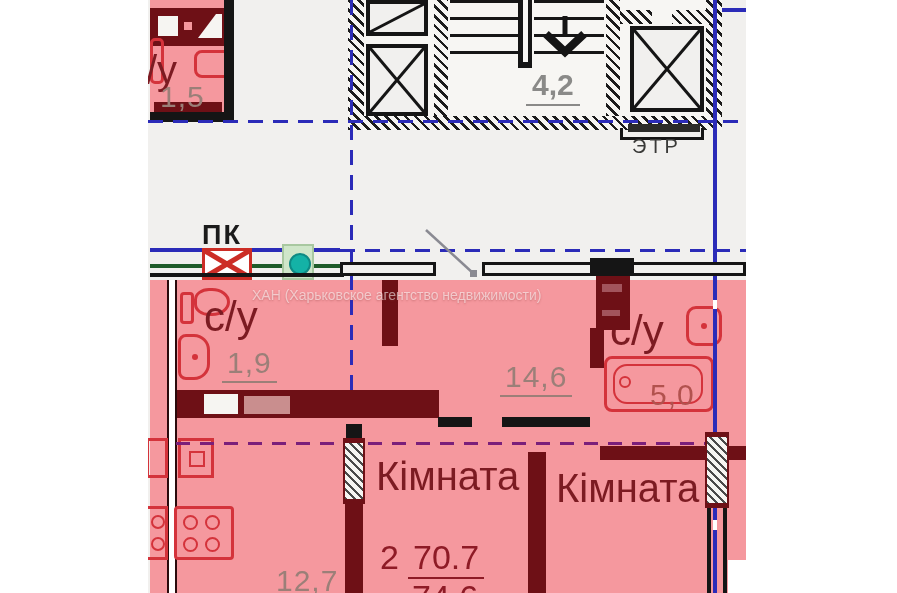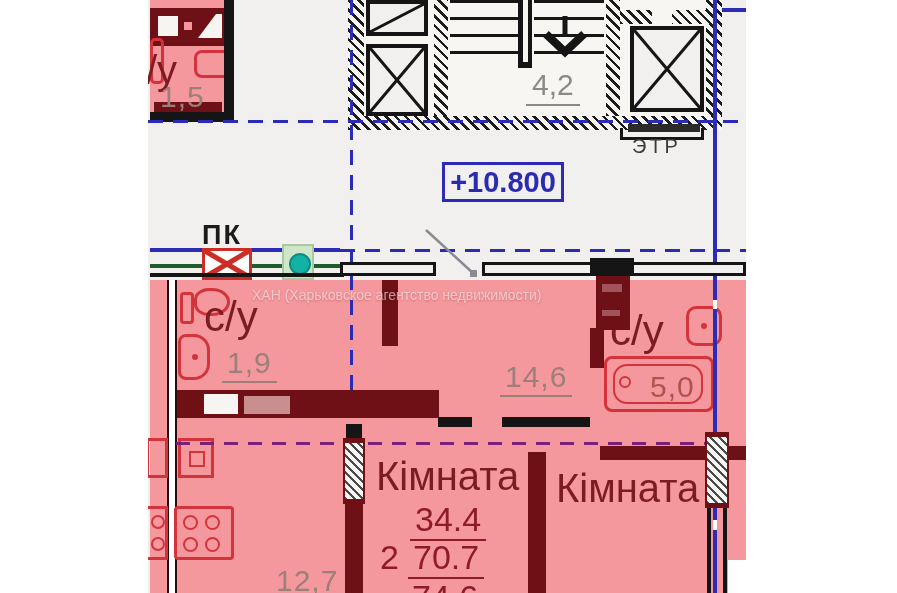--- a/index.html
+++ b/index.html
@@ -62,21 +62,21 @@
   <div class="abs hatch" style="left:434px;top:0;width:14px;height:116px;z-index:2;"></div>
   <div class="abs" style="left:448px;top:0;width:158px;height:116px;background:#f7f6f3;z-index:2;"></div>
   <div class="abs steps" style="left:450px;top:0;width:68px;height:64px;z-index:3;"></div>
   <div class="abs steps" style="left:534px;top:0;width:70px;height:64px;z-index:3;"></div>
   <div class="abs blk" style="left:518px;top:0;width:14px;height:68px;z-index:3;"></div>
   <div class="abs" style="left:523px;top:0;width:5px;height:62px;background:#f7f6f3;z-index:4;"></div>
   <svg style="left:542px;top:16px;z-index:4;" width="46" height="48">
     <line x1="23" y1="0" x2="23" y2="18" stroke="#151515" stroke-width="5"></line>
     <polyline points="4,18 23,36 42,18" fill="none" stroke="#151515" stroke-width="8"></polyline>
   </svg>
-  <span class="t" style="left:526px;top:70px;font-size:30px;color:#8a8a88;border-bottom:2px solid #8a8a88;padding:0 6px 4px;z-index:4;">4,2</span>
+  <span class="t" style="left:526px;top:70px;font-size:30px;color:#8a8a88;border-bottom:2px solid #8a8a88;padding:0 6px 4px;z-index:4;font-weight:bold;">4,2</span>
   <div class="abs hatch" style="left:606px;top:0;width:14px;height:116px;z-index:2;"></div>
   <div class="abs" style="left:620px;top:0;width:100px;height:116px;background:#f7f6f3;z-index:2;"></div>
   <div class="abs hatch" style="left:620px;top:10px;width:100px;height:14px;z-index:3;"></div>
   <div class="abs" style="left:652px;top:10px;width:20px;height:14px;background:#f7f6f3;z-index:3;"></div>
   <div class="abs dblwall" style="left:630px;top:26px;width:74px;height:86px;border-width:4px;z-index:3;">
     <svg width="66" height="78">
         <line x1="0" y1="0" x2="66" y2="78" stroke="#151515" stroke-width="3"></line>
         <line x1="66" y1="0" x2="0" y2="78" stroke="#151515" stroke-width="3"></line>
       </svg>
   </div>
@@ -90,23 +90,20 @@
   <div class="abs" style="left:722px;top:8px;width:24px;height:4px;background:#2b2bb8;z-index:4;"></div>
   <div class="abs" style="left:150px;top:248px;width:52px;height:4px;background:#2b2bb8;z-index:4;"></div>
   <div class="abs" style="left:246px;top:248px;width:94px;height:4px;background:#2b2bb8;z-index:4;"></div>
   <div class="abs hdB" style="left:340px;top:249px;width:406px;height:3px;z-index:4;"></div>
   <div class="abs vdB" style="left:350px;top:0;width:3px;height:486px;z-index:4;"></div>
   <div class="abs" style="left:713px;top:0;width:4px;height:593px;background:#2b2bb8;z-index:4;"></div>
   <div class="abs" style="left:713px;top:300px;width:4px;height:9px;background:#fff;z-index:4;"></div>
   <div class="abs" style="left:713px;top:520px;width:4px;height:10px;background:#fff;z-index:4;"></div>
   <div class="abs hdP" style="left:176px;top:442px;width:532px;height:3px;z-index:4;"></div>
 
-  <div class="abs" style="left:442px;top:162px;width:122px;height:40px;border:3px solid #2b2bb8;box-sizing:border-box;z-index:5;text-align:center;">
-    <span style="font-size:29px;font-weight:600;color:#2b2bb2;line-height:34px;">+10.800</span>
-  </div>
 
   <span class="t" style="left:202px;top:222px;font-size:27px;font-weight:600;letter-spacing:2px;color:#1b1b1b;z-index:5;">ПК</span>
   <div class="abs" style="left:150px;top:264px;width:196px;height:4px;background:#1f5c2a;z-index:5;"></div>
   <div class="abs" style="left:202px;top:248px;width:50px;height:32px;background:#fff;border:3px solid #cc2d26;box-sizing:border-box;z-index:5;">
     <svg width="44" height="26">
         <line x1="0" y1="0" x2="44" y2="26" stroke="#cc2d26" stroke-width="5"></line>
         <line x1="44" y1="0" x2="0" y2="26" stroke="#cc2d26" stroke-width="5"></line>
       </svg>
   </div>
   <div class="abs" style="left:282px;top:244px;width:32px;height:36px;background:#cfe6c9;border:2px solid #a8c8a0;box-sizing:border-box;z-index:5;">
@@ -157,40 +154,39 @@
   <span class="t lblG u" style="left:500px;top:362px;z-index:4;">14,6</span>
 
   <span class="t lblD" style="left:610px;top:310px;font-size:42px;z-index:4;">с/у</span>
   <div class="fix" style="left:686px;top:306px;width:36px;height:40px;border-radius:10px;z-index:3;">
     <div class="abs" style="left:12px;top:14px;width:6px;height:6px;background:#d4333b;border-radius:50%;"></div>
   </div>
   <div class="fix" style="left:604px;top:356px;width:110px;height:56px;border-radius:8px;z-index:3;">
     <div class="fix2" style="left:6px;top:5px;width:90px;height:40px;border-radius:14px;"></div>
     <div class="fix2" style="left:12px;top:17px;width:12px;height:12px;border-radius:50%;"></div>
   </div>
-  <span class="t" style="left:650px;top:372px;font-size:30px;color:#b2524e;letter-spacing:1px;z-index:4;">5,0</span>
+  <span class="t" style="left:650px;top:380px;font-size:30px;color:#b2524e;letter-spacing:1px;z-index:4;">5,0</span>
 
   <div class="fix" style="left:178px;top:438px;width:36px;height:40px;z-index:3;">
     <div class="fix2" style="left:8px;top:10px;width:16px;height:16px;"></div>
   </div>
   <div class="fix" style="left:146px;top:438px;width:22px;height:40px;z-index:3;"></div>
   <div class="fix" style="left:174px;top:506px;width:60px;height:54px;border-radius:4px;z-index:3;">
     <div class="fix2" style="left:6px;top:6px;width:15px;height:15px;border-radius:50%;"></div>
     <div class="fix2" style="left:28px;top:6px;width:15px;height:15px;border-radius:50%;"></div>
     <div class="fix2" style="left:6px;top:28px;width:15px;height:15px;border-radius:50%;"></div>
     <div class="fix2" style="left:28px;top:28px;width:15px;height:15px;border-radius:50%;"></div>
   </div>
   <div class="fix" style="left:144px;top:506px;width:24px;height:54px;z-index:3;">
     <div class="fix2" style="left:4px;top:6px;width:14px;height:14px;border-radius:50%;"></div>
     <div class="fix2" style="left:4px;top:28px;width:14px;height:14px;border-radius:50%;"></div>
   </div>
   <span class="t lblG" style="left:276px;top:566px;z-index:4;">12,7</span>
 
   <span class="t lblD" style="left:376px;top:456px;font-size:40px;z-index:4;">Кімната</span>
-  <span class="t sum u" style="left:410px;top:502px;z-index:4;">34.4</span>
   <span class="t sum" style="left:380px;top:540px;z-index:4;">2</span>
   <span class="t sum u" style="left:408px;top:540px;z-index:4;text-align:center;">70.7</span>
   <span class="t sum" style="left:412px;top:580px;z-index:4;">74.6</span>
 
   <span class="t lblD" style="left:556px;top:468px;font-size:40px;z-index:4;">Кімната</span>
 
   <span class="t" style="left:252px;top:288px;font-size:14px;font-weight:normal;color:rgba(255,255,255,0.55);text-shadow:0 1px 2px rgba(130,50,50,0.35);z-index:8;">ХАН (Харьковское агентство недвижимости)</span>
 
   <div class="abs" style="left:0;top:0;width:148px;height:593px;background:#fff;z-index:50;"></div>
   <div class="abs" style="left:746px;top:0;width:151px;height:593px;background:#fff;z-index:50;"></div>

